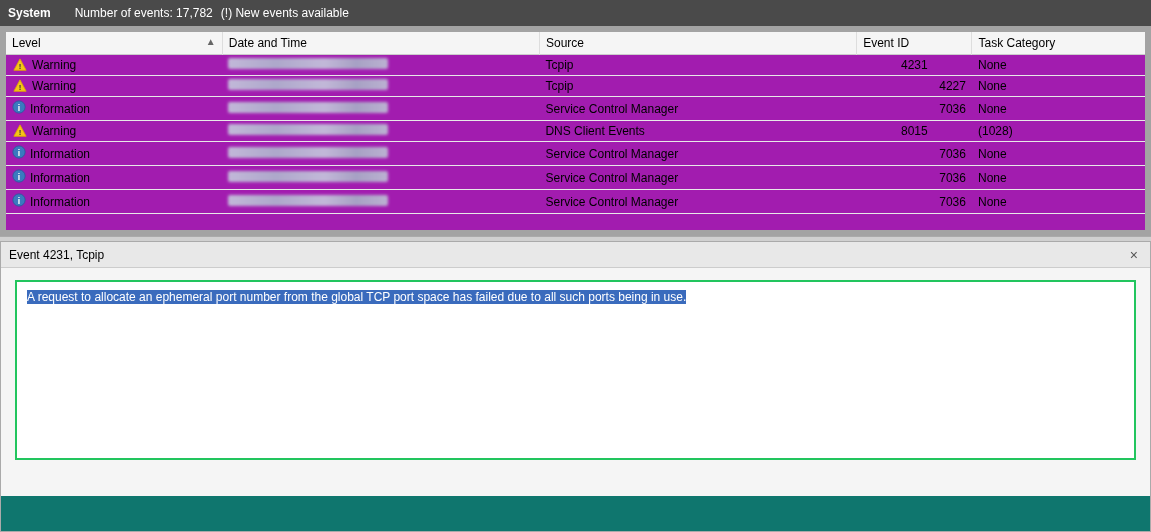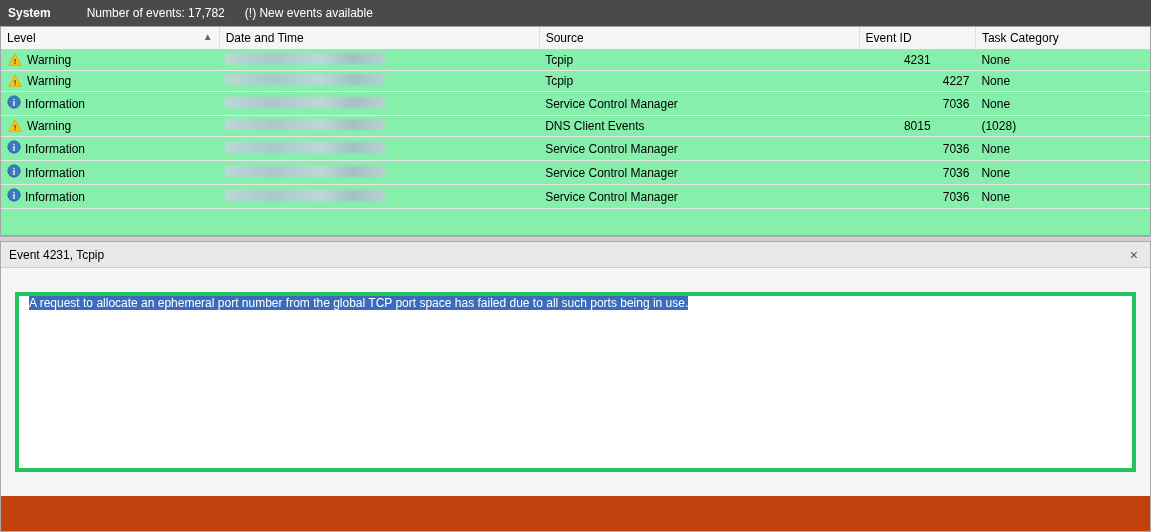--- a/index.html
+++ b/index.html
@@ -13,35 +13,35 @@
     }
 
     
     .title-bar {
       background: #4a4a4a;
       color: #ffffff;
       padding: 4px 8px;
       font-size: 12px;
       display: flex;
       align-items: center;
-      gap: 20px;
+      gap: 8px;
       height: 26px;
     }
     .title-bar .app-name {
       font-weight: bold;
     }
     .title-bar .event-count {
       font-weight: normal;
       padding-left: 16px;
     }
 
     
     .event-list-panel {
-      background: #86efac;
-      border: 1px solid #a3a3a3;
+      background: #a21caf;
+      border: 6px solid #a3a3a3;
       height: 210px;
       position: relative;
     }
 
     
     .event-table {
       width: 100%;
       border-collapse: collapse;
       table-layout: fixed;
     }
@@ -126,21 +126,21 @@
     
     .panel-divider {
       background: #d0d0d0;
       height: 6px;
       border-top: 1px solid #aaa;
       border-bottom: 1px solid #aaa;
     }
 
     
     .event-detail-panel {
-      background: #c2410c;
+      background: #0f766e;
       border: 1px solid #aaa;
       border-top: none;
       height: 290px;
     }
 
     .detail-header {
       background: #e8e8e8;
       border-bottom: 1px solid #ccc;
       padding: 4px 8px;
       display: flex;
@@ -191,27 +191,26 @@
 
     
     .detail-content {
       background: #f5f5f5;
       padding: 12px 14px;
       height: 228px;
     }
 
     .detail-text-box {
       background: #ffffff;
-      border: 4px solid #22c55e;
-      padding: 0 10px;
+      border: 2px solid #22c55e;
+      padding: 8px 10px;
       font-size: 12px;
       color: #000;
       height: 180px;
       overflow-y: auto;
-      margin-top: 12px;
     }
 
     .detail-text-highlighted {
       background: #3a6bbd;
       color: #ffffff;
       display: inline;
       padding: 0;
     }
 
     

